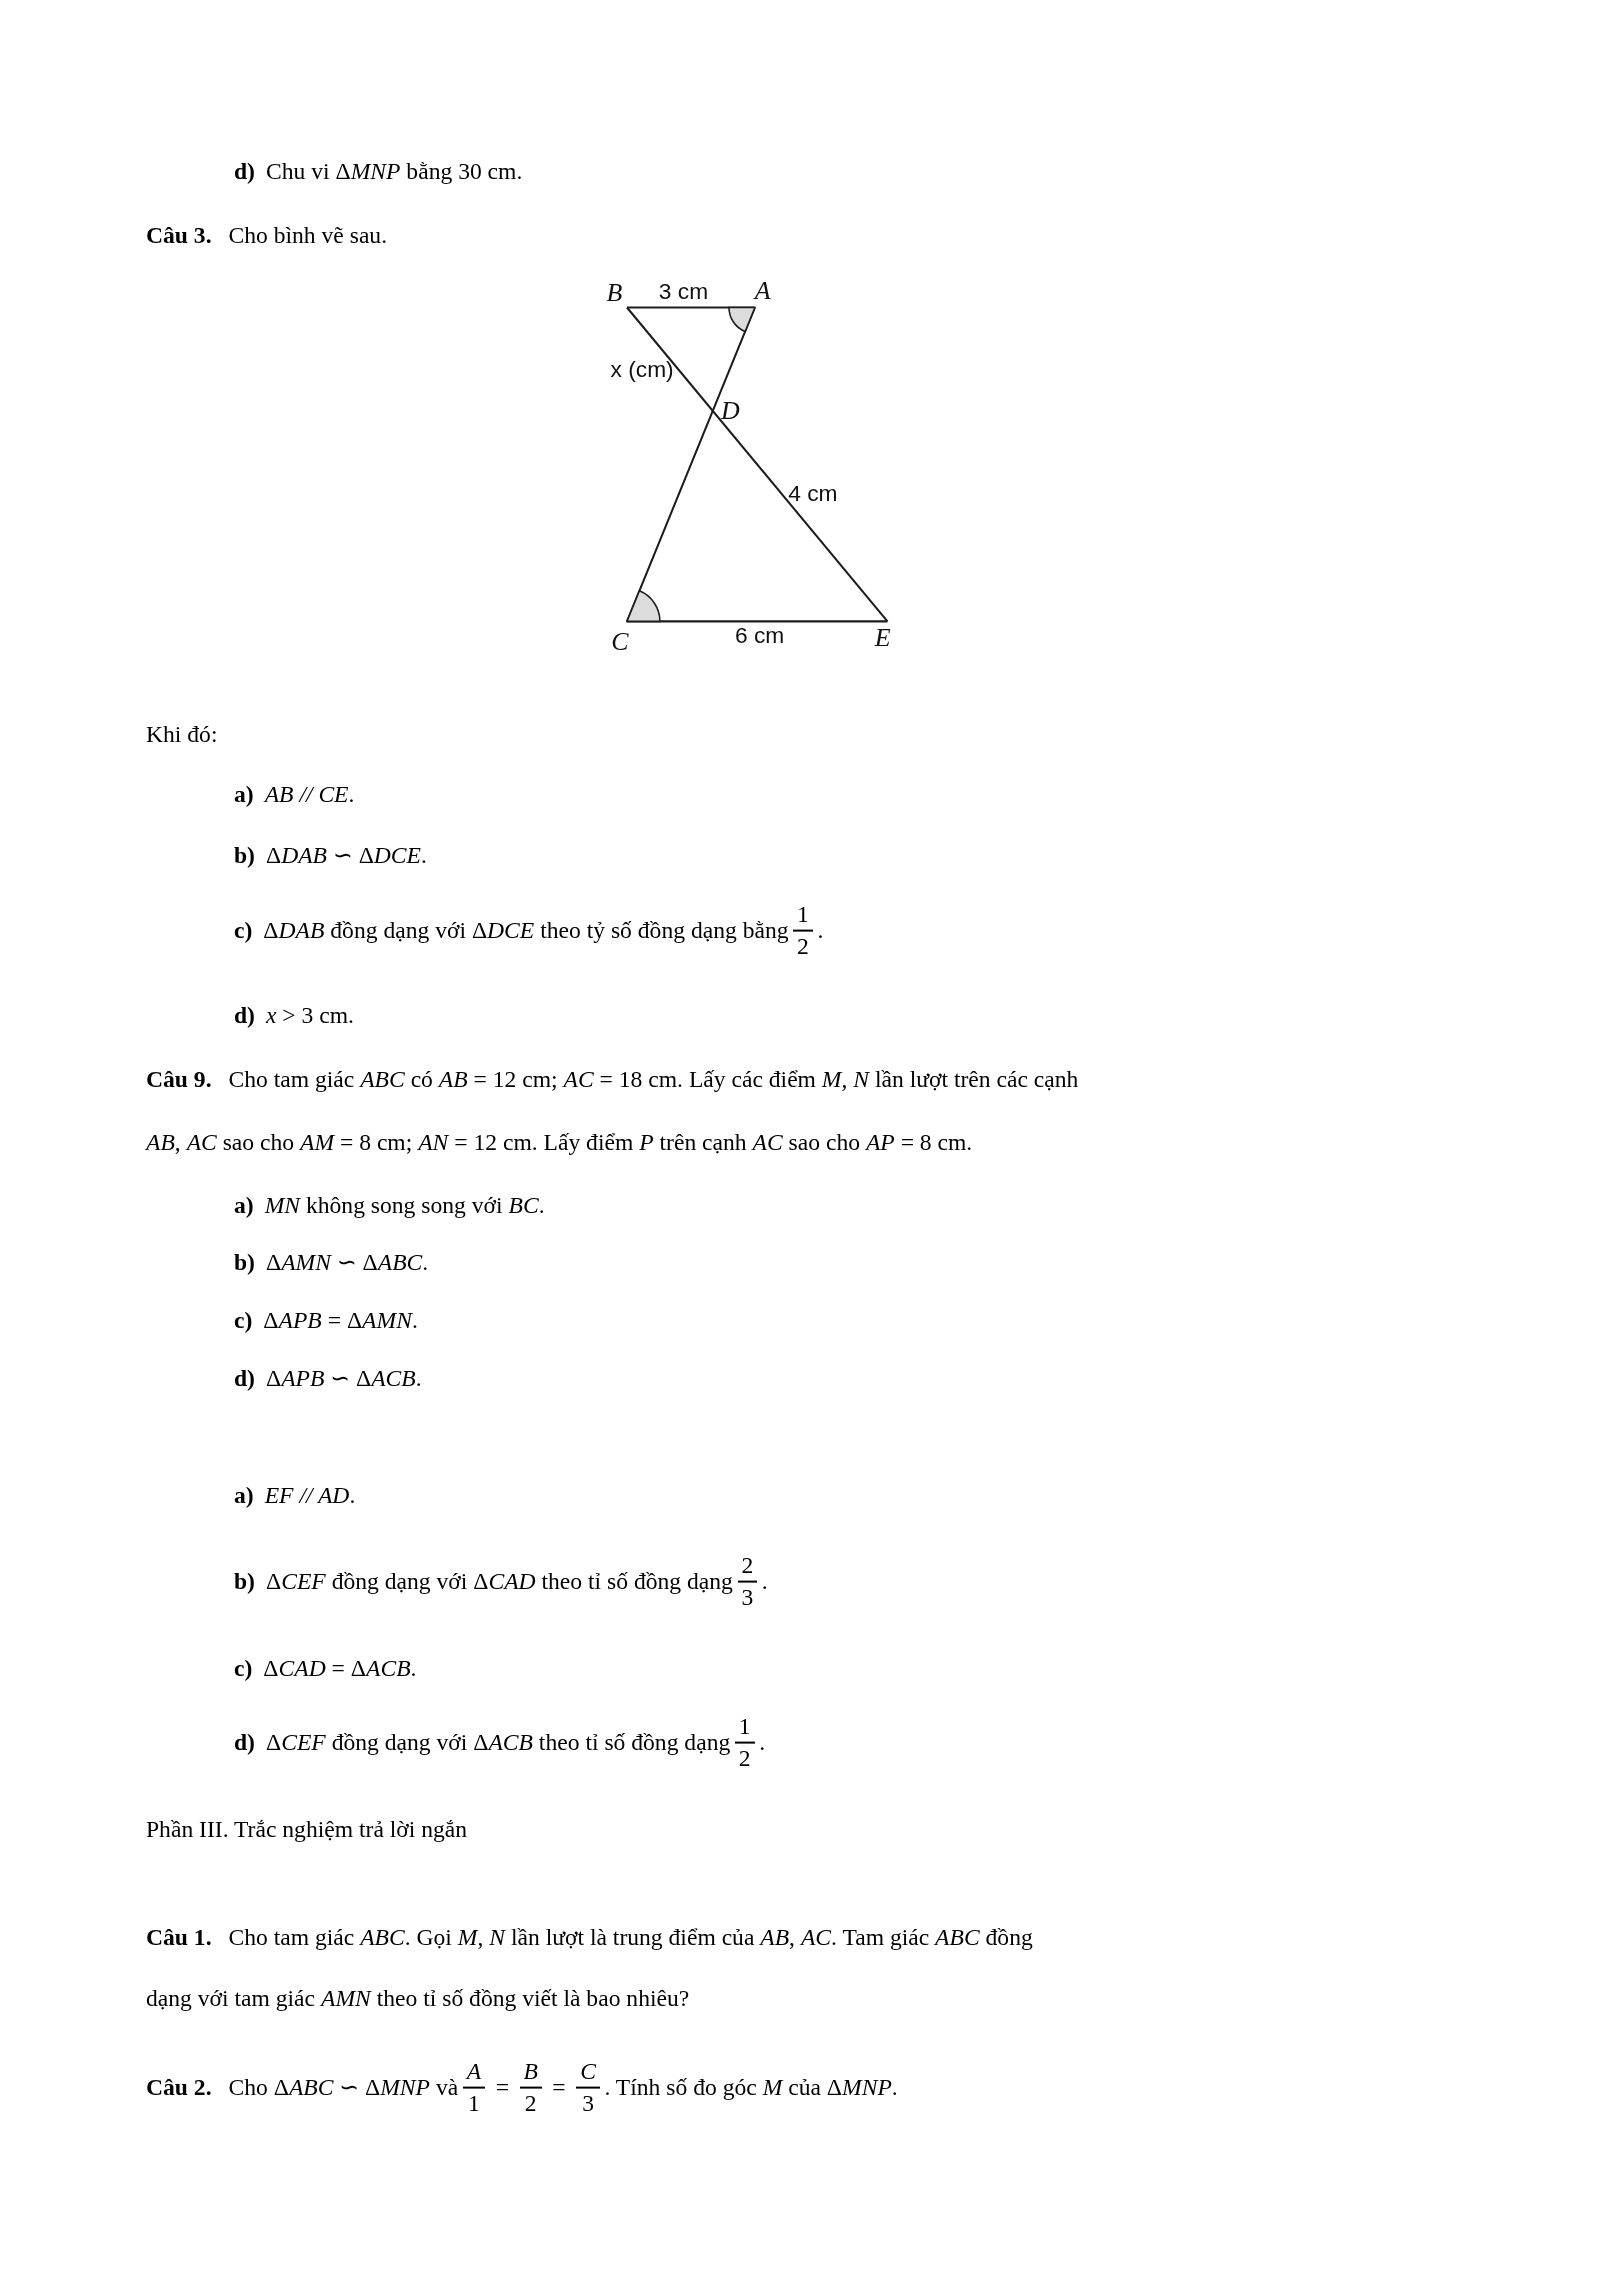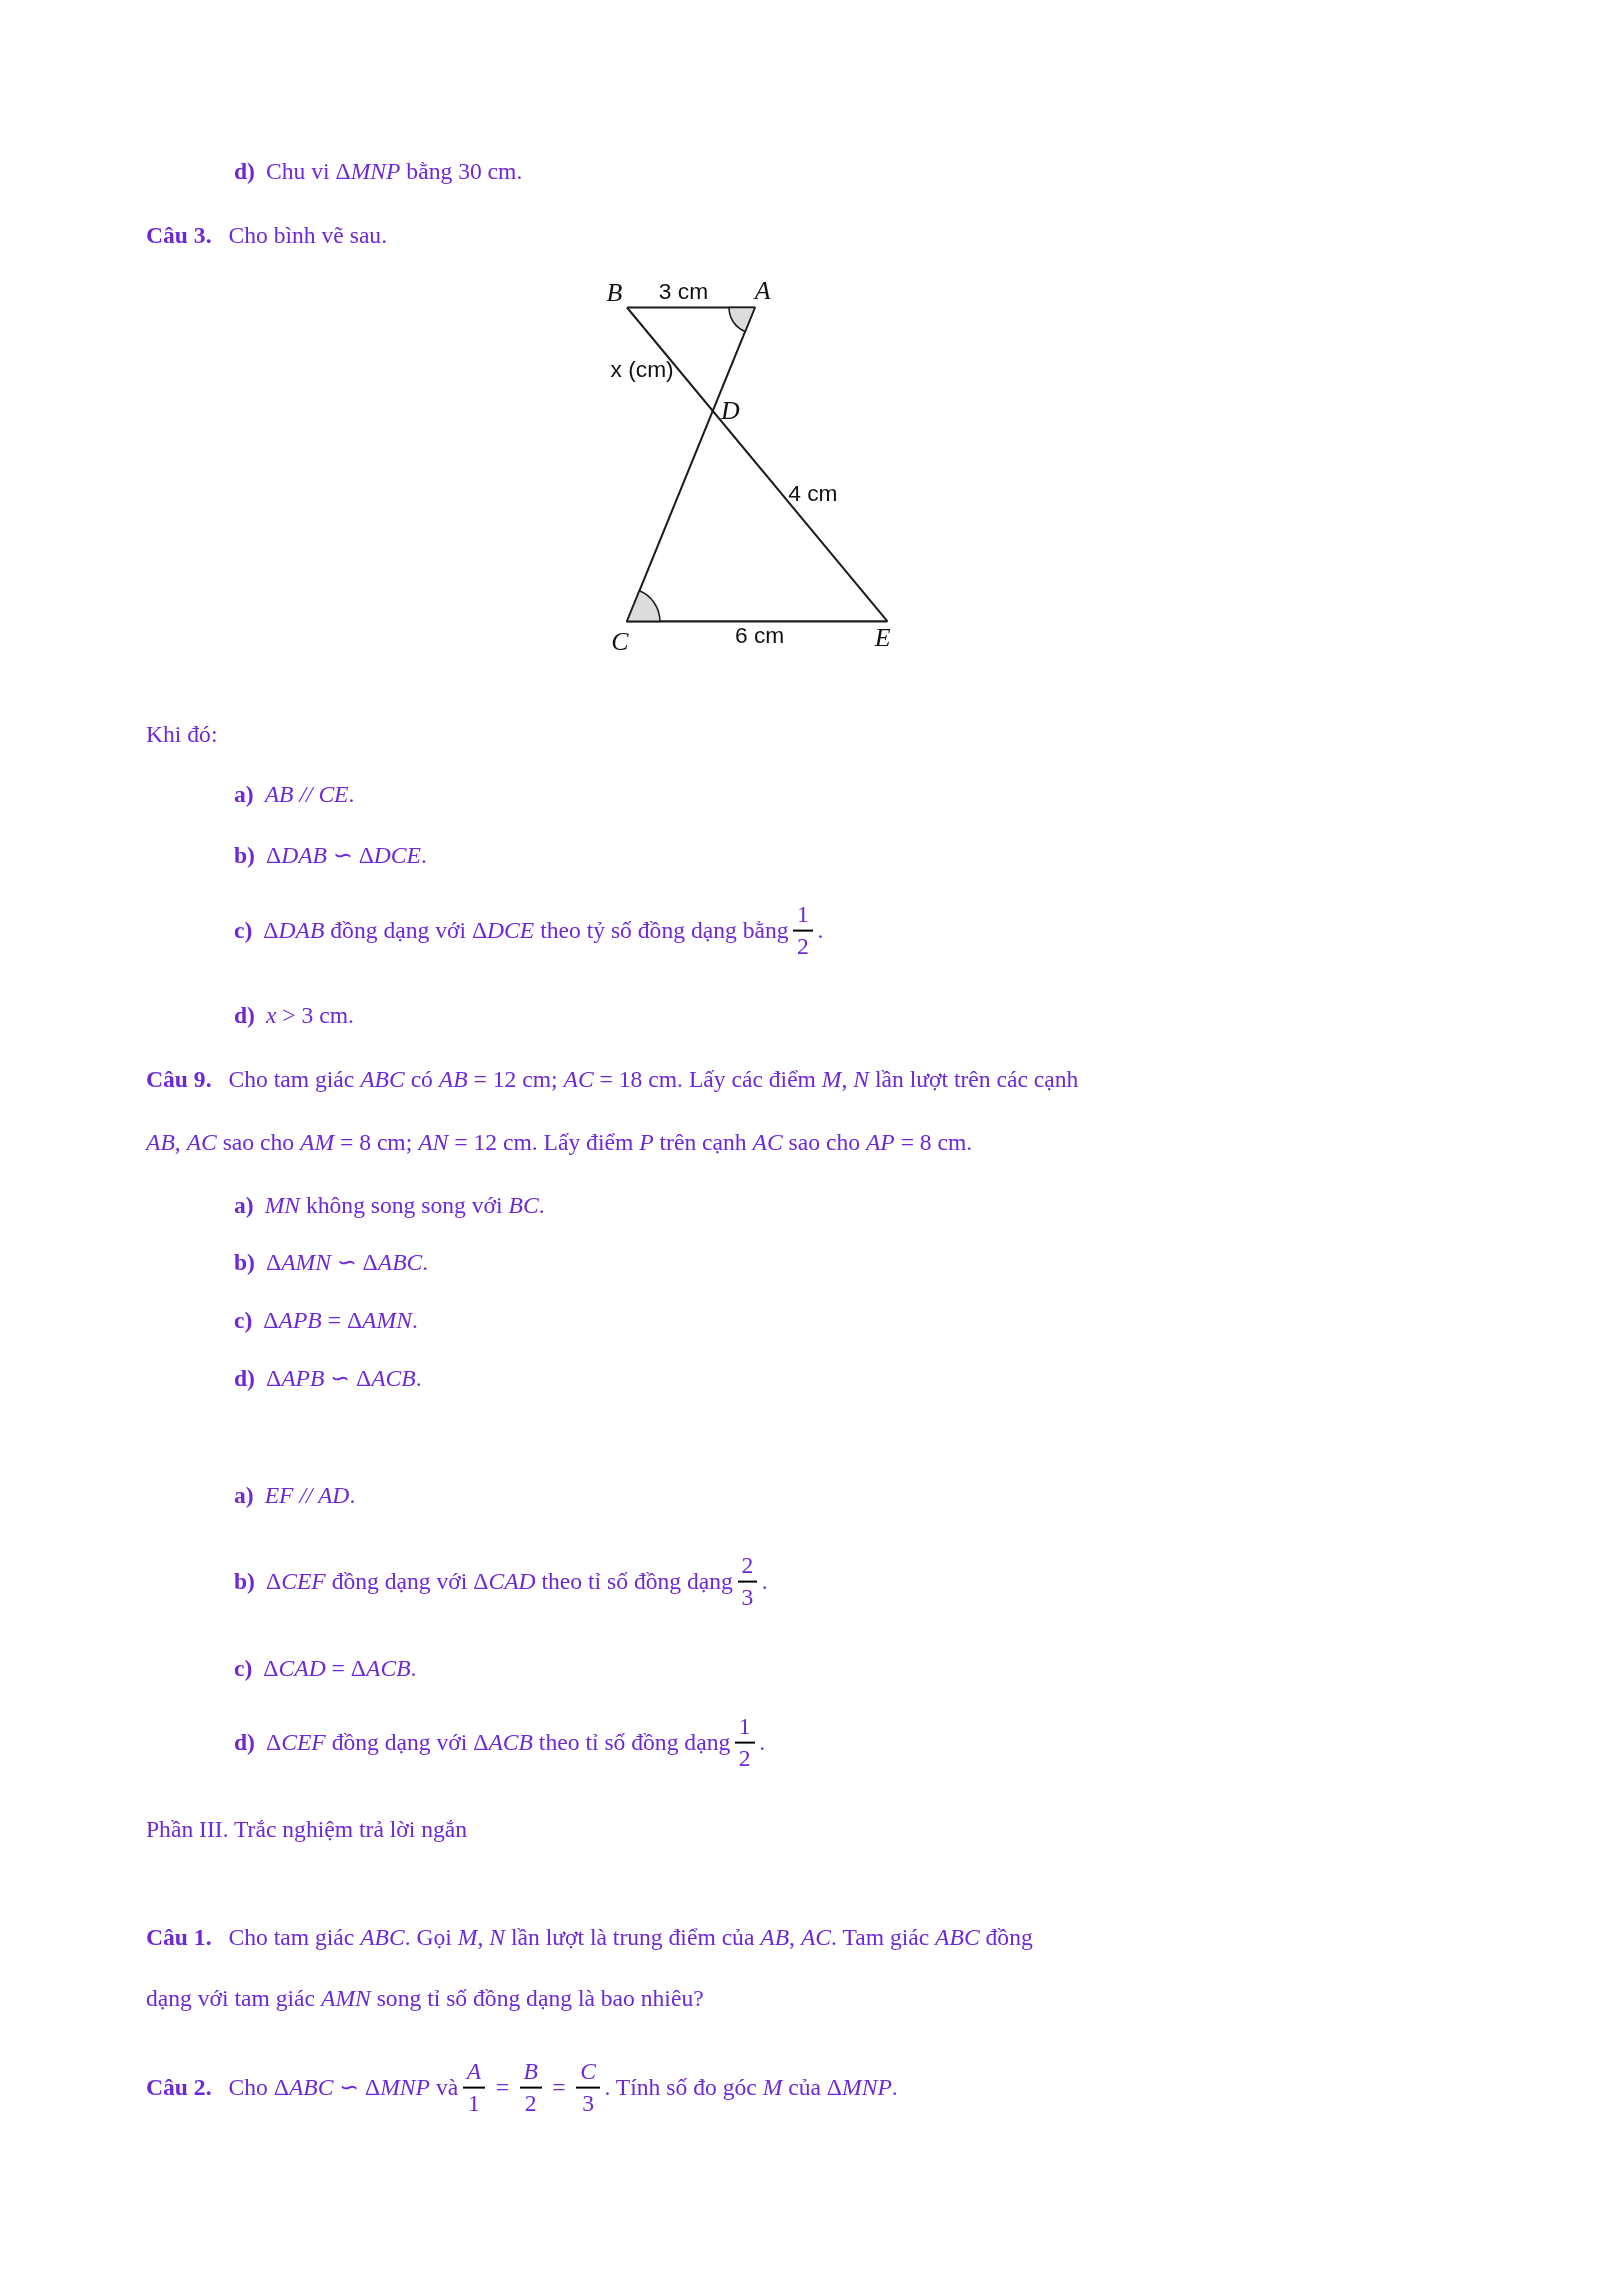--- a/index.html
+++ b/index.html
@@ -3,21 +3,21 @@
 <meta charset="utf-8">
 <style>
   html,body{margin:0;padding:0;background:#ffffff;}
   .page{
     position:relative;
     width:1623px;
     height:2295px;
     background:#ffffff;
     font-family:"Liberation Serif",serif;
     font-size:23.6px;
-    color:#6d28d9;
+    color:#000000;
     overflow:hidden;
   }
   .line{
     position:absolute;
     white-space:nowrap;
     line-height:30px;
   }
   .lab{font-weight:bold;margin-right:11px;}
   .n{font-style:normal;}
   .i{font-style:italic;}
@@ -120,21 +120,21 @@
   </div>
 
   <div class="line" style="left:146px;top:1814px">
     <span><span class="b">Phần III. Trắc nghiệm trả lời ngắn</span></span>
   </div>
 
   <div class="line" style="left:146px;top:1922px">
     <span class="lab">Câu 1.</span><span><span class="n"> Cho tam giác </span><span class="i">ABC</span><span class="n">. Gọi </span><span class="i">M</span><span class="n">, </span><span class="i">N</span><span class="n"> lần lượt là trung điểm của </span><span class="i">AB</span><span class="n">, </span><span class="i">AC</span><span class="n">. Tam giác </span><span class="i">ABC</span><span class="n"> đồng</span></span>
   </div>
   <div class="line" style="left:146px;top:1983px">
-    <span><span class="n">dạng với tam giác </span><span class="i">AMN</span><span class="n"> song tỉ số đồng dạng là bao nhiêu?</span></span>
+    <span><span class="n">dạng với tam giác </span><span class="i">AMN</span><span class="n"> theo tỉ số đồng viết là bao nhiêu?</span></span>
   </div>
 
   <div class="line" style="left:146px;top:2060px">
     <span class="lab">Câu 2.</span><span><span class="n"> Cho </span><span class="n">Δ</span><span class="i">ABC</span><span class="n"> ∽ </span><span class="n">Δ</span><span class="i">MNP</span><span class="n"> và</span><span class="frac"><span class="num i">A</span><span class="den n">1</span></span><span class="n"> = </span><span class="frac"><span class="num i">B</span><span class="den n">2</span></span><span class="n"> = </span><span class="frac"><span class="num i">C</span><span class="den n">3</span></span><span class="n">. Tính số đo góc </span><span class="i">M</span><span class="n"> của </span><span class="n">Δ</span><span class="i">MNP</span><span class="n">.</span></span>
   </div>
 
 </div>
 
 
 </body></html>

